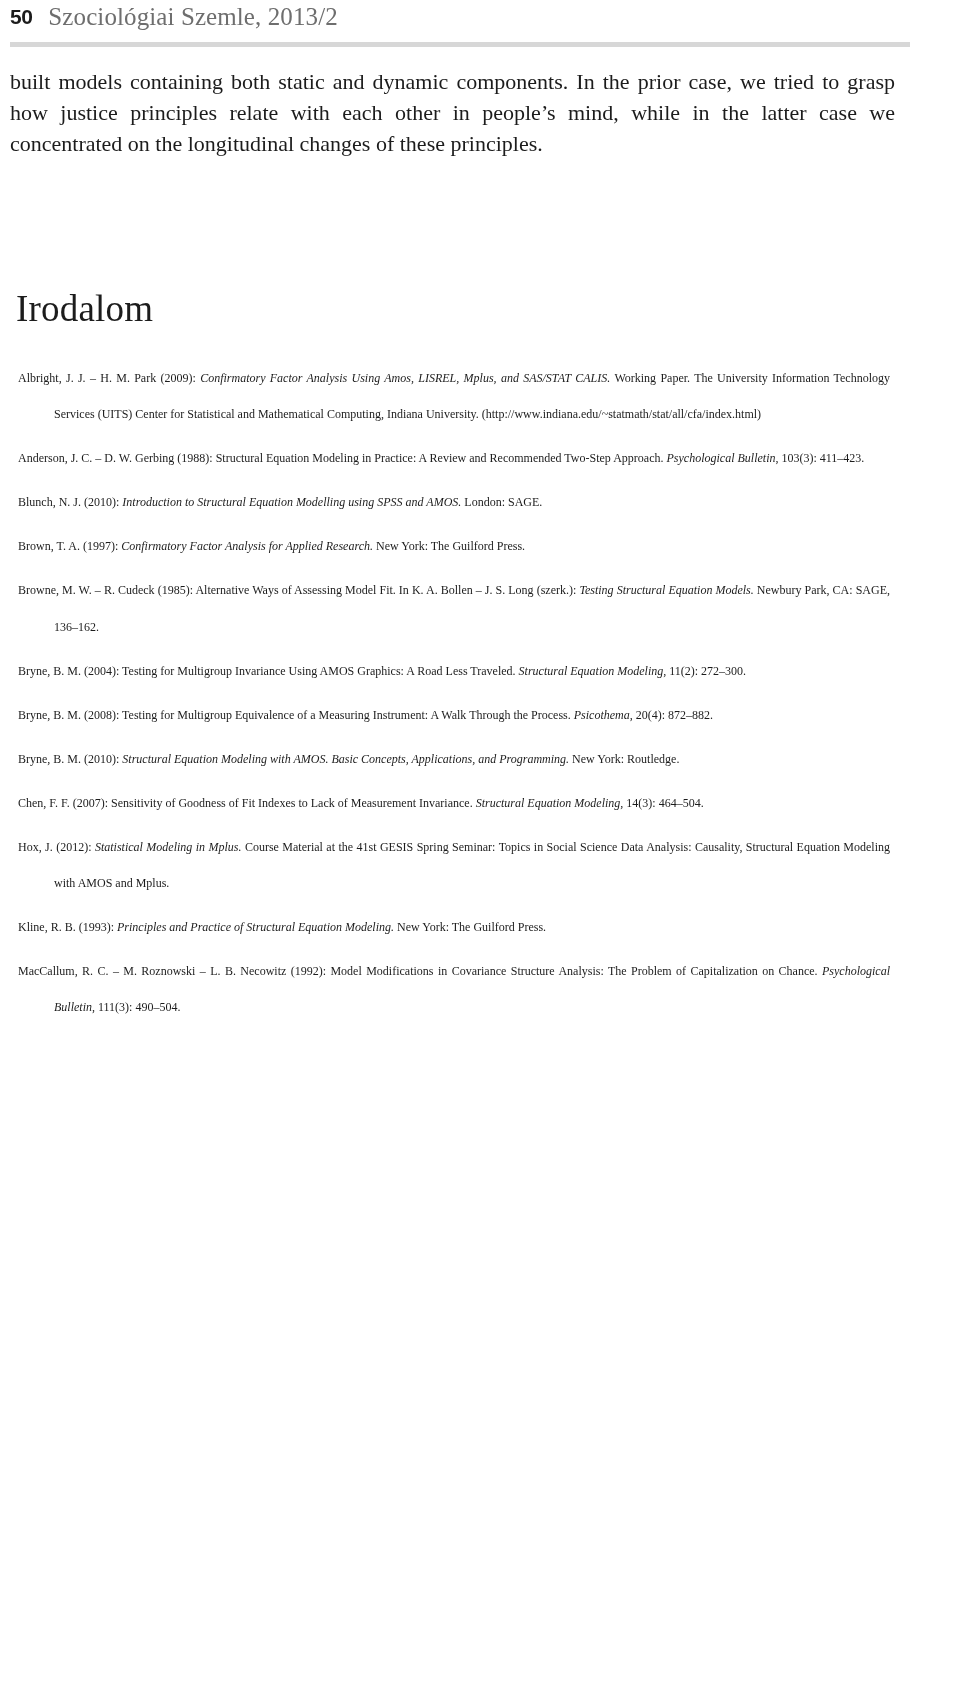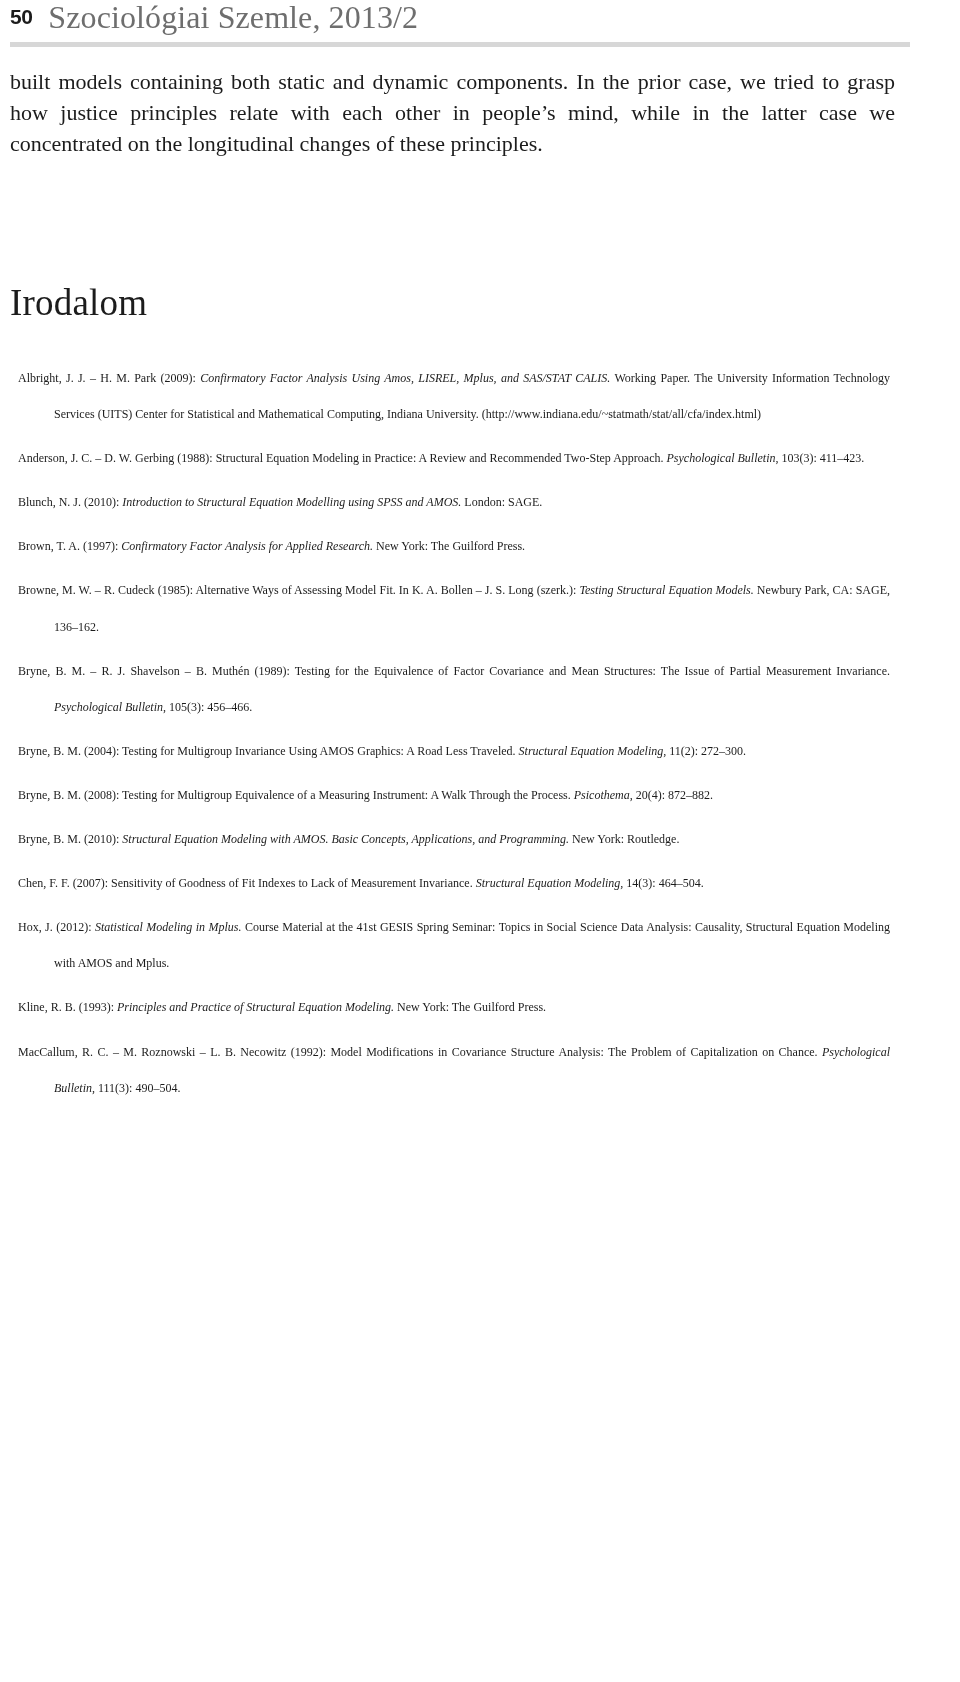--- a/index.html
+++ b/index.html
@@ -37,21 +37,21 @@
     font-family: "Liberation Sans", "DejaVu Sans", sans-serif;
     font-weight: bold;
     font-size: 21px;
     line-height: 34px;
     color: #1c1c1c;
     margin-left: 10px;
     letter-spacing: -0.5px;
   }
   .running-title {
     font-family: "Liberation Serif", "DejaVu Serif", serif;
-    font-size: 32px;
+    font-size: 25px;
     line-height: 34px;
     color: #6e6e6e;
     margin-left: 16px;
     letter-spacing: 0.1px;
     text-align: center;
   }
   .rule {
     position: absolute;
     left: 10px;
     top: 42px;
@@ -70,21 +70,21 @@
   p.body-para {
     margin: 0;
     font-size: 22px;
     line-height: 31px;
     text-align: justify;
     text-justify: inter-word;
     hyphens: none;
   }
 
   h2.section-heading {
-    margin: 0;
+    margin: 6px;
     font-weight: normal;
     font-size: 37px;
     line-height: 44px;
     letter-spacing: 0.2px;
     color: #1c1c1c;
   }
   .heading-block {
     position: absolute;
     left: 10px;
     top: 281px;
@@ -130,21 +130,20 @@
   <div class="heading-block">
     <h2 class="section-heading">Irodalom</h2>
   </div>
 
   <div class="biblio" id="biblio-list">
       <p class="ref"><span>Albright, J. J. – H. M. Park (2009): </span><em>Confirmatory Factor Analysis Using Amos, LISREL, Mplus, and SAS/STAT CALIS.</em><span> Working Paper. The University Information Technology Services (UITS) Center for Statistical and Mathematical Computing, Indiana University. (http://www.indiana.edu/~statmath/stat/all/cfa/index.html)</span></p>
       <p class="ref"><span>Anderson, J. C. – D. W. Gerbing (1988): Structural Equation Modeling in Practice: A Review and Recommended Two-Step Approach. </span><em>Psychological Bulletin</em><span>, 103(3): 411–423.</span></p>
       <p class="ref"><span>Blunch, N. J. (2010): </span><em>Introduction to Structural Equation Modelling using SPSS and AMOS.</em><span> London: SAGE.</span></p>
       <p class="ref"><span>Brown, T. A. (1997): </span><em>Confirmatory Factor Analysis for Applied Research.</em><span> New York: The Guilford Press.</span></p>
       <p class="ref"><span>Browne, M. W. – R. Cudeck (1985): Alternative Ways of Assessing Model Fit. In K. A. Bollen – J. S. Long (szerk.): </span><em>Testing Structural Equation Models.</em><span> Newbury Park, CA: SAGE, 136–162.</span></p>
-      <p class="ref"><span>Bryne, B. M. – R. J. Shavelson – B. Muthén (1989): Testing for the Equivalence of Factor Covariance and Mean Structures: The Issue of Partial Measurement Invariance. </span><em>Psychological Bulletin</em><span>, 105(3): 456–466.</span></p>
       <p class="ref"><span>Bryne, B. M. (2004): Testing for Multigroup Invariance Using AMOS Graphics: A Road Less Traveled. </span><em>Structural Equation Modeling</em><span>, 11(2): 272–300.</span></p>
       <p class="ref"><span>Bryne, B. M. (2008): Testing for Multigroup Equivalence of a Measuring Instrument: A Walk Through the Process. </span><em>Psicothema</em><span>, 20(4): 872–882.</span></p>
       <p class="ref"><span>Bryne, B. M. (2010): </span><em>Structural Equation Modeling with AMOS. Basic Concepts, Applications, and Programming.</em><span> New York: Routledge.</span></p>
       <p class="ref"><span>Chen, F. F. (2007): Sensitivity of Goodness of Fit Indexes to Lack of Measurement Invariance. </span><em>Structural Equation Modeling</em><span>, 14(3): 464–504.</span></p>
       <p class="ref"><span>Hox, J. (2012): </span><em>Statistical Modeling in Mplus.</em><span> Course Material at the 41st GESIS Spring Seminar: Topics in Social Science Data Analysis: Causality, Structural Equation Modeling with AMOS and Mplus.</span></p>
       <p class="ref"><span>Kline, R. B. (1993): </span><em>Principles and Practice of Structural Equation Modeling.</em><span> New York: The Guilford Press.</span></p>
       <p class="ref"><span>MacCallum, R. C. – M. Roznowski  – L. B. Necowitz (1992): Model Modifications in Covariance Structure Analysis: The Problem of Capitalization on Chance. </span><em>Psychological Bulletin</em><span>, 111(3): 490–504.</span></p>
     </div>
 
 </div>

